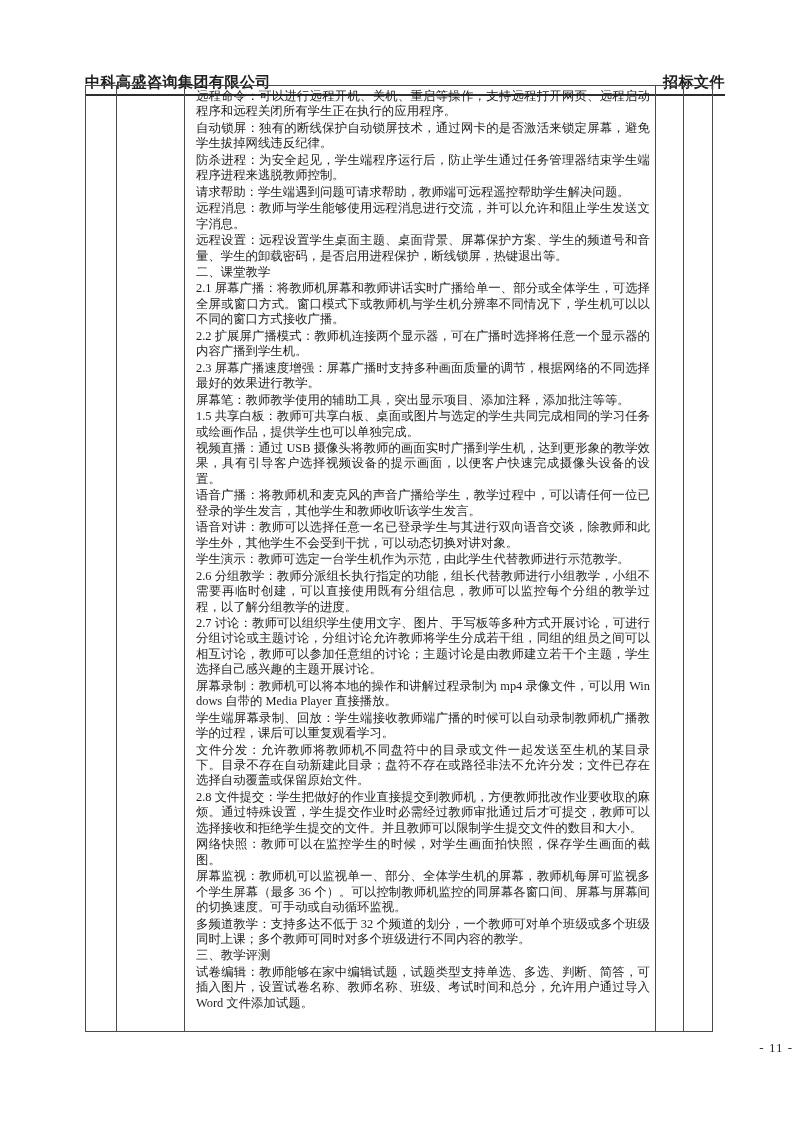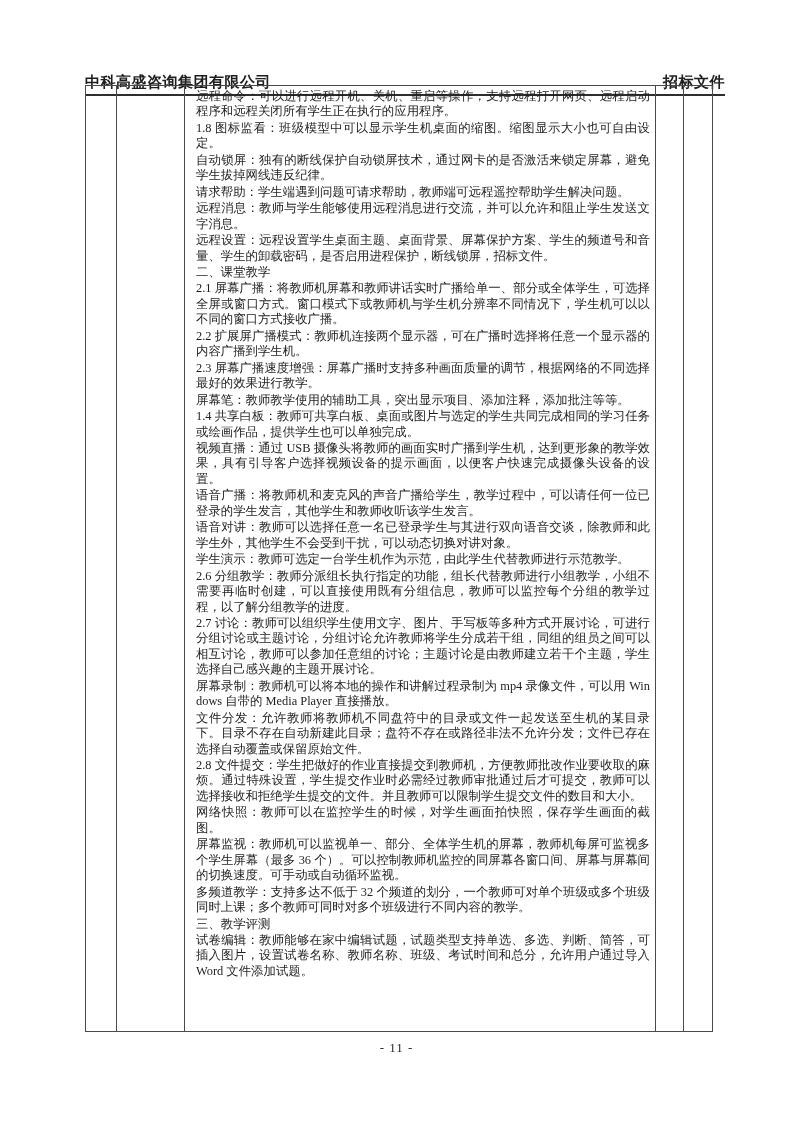--- a/index.html
+++ b/index.html
@@ -48,57 +48,58 @@
     font-size:12.4px;
     line-height:15.45px;
     text-align:justify;
     text-justify:inter-character;
     word-break:break-all;
     margin:1px;
   }
   .page-footer{
     position:absolute;
     left:0;top:1040px;width:793px;
-    text-align:center;
+    text-align:right;
     font-size:13px;
     letter-spacing:1px;
     color:#2a2a2a;
   }
 </style>
 </head>
 <body>
 
 <div class="page-header">
   <span>中科高盛咨询集团有限公司</span>
   <span>招标文件</span>
 </div>
 
 <div class="doc-table">
   <div class="cell c1"></div>
   <div class="cell c2"></div>
   <div class="cell c3">
     <p class="para">远程命令：可以进行远程开机、关机、重启等操作，支持远程打开网页、远程启动程序和远程关闭所有学生正在执行的应用程序。</p>
-    <p class="para">1.8 图标监看：班级模型中可以显示学生机桌面的缩图。缩图显示大小也可自由设定。</p>
     <p class="para">自动锁屏：独有的断线保护自动锁屏技术，通过网卡的是否激活来锁定屏幕，避免学生拔掉网线违反纪律。</p>
+    <p class="para">防杀进程：为安全起见，学生端程序运行后，防止学生通过任务管理器结束学生端程序进程来逃脱教师控制。</p>
     <p class="para">请求帮助：学生端遇到问题可请求帮助，教师端可远程遥控帮助学生解决问题。</p>
     <p class="para">远程消息：教师与学生能够使用远程消息进行交流，并可以允许和阻止学生发送文字消息。</p>
-    <p class="para">远程设置：远程设置学生桌面主题、桌面背景、屏幕保护方案、学生的频道号和音量、学生的卸载密码，是否启用进程保护，断线锁屏，招标文件。</p>
+    <p class="para">远程设置：远程设置学生桌面主题、桌面背景、屏幕保护方案、学生的频道号和音量、学生的卸载密码，是否启用进程保护，断线锁屏，热键退出等。</p>
     <p class="para">二、课堂教学</p>
     <p class="para">2.1 屏幕广播：将教师机屏幕和教师讲话实时广播给单一、部分或全体学生，可选择全屏或窗口方式。窗口模式下或教师机与学生机分辨率不同情况下，学生机可以以不同的窗口方式接收广播。</p>
     <p class="para">2.2 扩展屏广播模式：教师机连接两个显示器，可在广播时选择将任意一个显示器的内容广播到学生机。</p>
     <p class="para">2.3 屏幕广播速度增强：屏幕广播时支持多种画面质量的调节，根据网络的不同选择最好的效果进行教学。</p>
     <p class="para">屏幕笔：教师教学使用的辅助工具，突出显示项目、添加注释，添加批注等等。</p>
-    <p class="para">1.4 共享白板：教师可共享白板、桌面或图片与选定的学生共同完成相同的学习任务或绘画作品，提供学生也可以单独完成。</p>
+    <p class="para">1.5 共享白板：教师可共享白板、桌面或图片与选定的学生共同完成相同的学习任务或绘画作品，提供学生也可以单独完成。</p>
     <p class="para">视频直播：通过 USB 摄像头将教师的画面实时广播到学生机，达到更形象的教学效果，具有引导客户选择视频设备的提示画面，以便客户快速完成摄像头设备的设置。</p>
     <p class="para">语音广播：将教师机和麦克风的声音广播给学生，教学过程中，可以请任何一位已登录的学生发言，其他学生和教师收听该学生发言。</p>
     <p class="para">语音对讲：教师可以选择任意一名已登录学生与其进行双向语音交谈，除教师和此学生外，其他学生不会受到干扰，可以动态切换对讲对象。</p>
     <p class="para">学生演示：教师可选定一台学生机作为示范，由此学生代替教师进行示范教学。</p>
     <p class="para">2.6 分组教学：教师分派组长执行指定的功能，组长代替教师进行小组教学，小组不需要再临时创建，可以直接使用既有分组信息，教师可以监控每个分组的教学过程，以了解分组教学的进度。</p>
     <p class="para">2.7 讨论：教师可以组织学生使用文字、图片、手写板等多种方式开展讨论，可进行分组讨论或主题讨论，分组讨论允许教师将学生分成若干组，同组的组员之间可以相互讨论，教师可以参加任意组的讨论；主题讨论是由教师建立若干个主题，学生选择自己感兴趣的主题开展讨论。</p>
     <p class="para">屏幕录制：教师机可以将本地的操作和讲解过程录制为 mp4 录像文件，可以用 Windows 自带的 Media Player 直接播放。</p>
+    <p class="para">学生端屏幕录制、回放：学生端接收教师端广播的时候可以自动录制教师机广播教学的过程，课后可以重复观看学习。</p>
     <p class="para">文件分发：允许教师将教师机不同盘符中的目录或文件一起发送至生机的某目录下。目录不存在自动新建此目录；盘符不存在或路径非法不允许分发；文件已存在选择自动覆盖或保留原始文件。</p>
     <p class="para">2.8 文件提交：学生把做好的作业直接提交到教师机，方便教师批改作业要收取的麻烦。通过特殊设置，学生提交作业时必需经过教师审批通过后才可提交，教师可以选择接收和拒绝学生提交的文件。并且教师可以限制学生提交文件的数目和大小。</p>
     <p class="para">网络快照：教师可以在监控学生的时候，对学生画面拍快照，保存学生画面的截图。</p>
     <p class="para">屏幕监视：教师机可以监视单一、部分、全体学生机的屏幕，教师机每屏可监视多个学生屏幕（最多 36 个）。可以控制教师机监控的同屏幕各窗口间、屏幕与屏幕间的切换速度。可手动或自动循环监视。</p>
     <p class="para">多频道教学：支持多达不低于 32 个频道的划分，一个教师可对单个班级或多个班级同时上课；多个教师可同时对多个班级进行不同内容的教学。</p>
     <p class="para">三、教学评测</p>
     <p class="para">试卷编辑：教师能够在家中编辑试题，试题类型支持单选、多选、判断、简答，可插入图片，设置试卷名称、教师名称、班级、考试时间和总分，允许用户通过导入 Word 文件添加试题。</p>
 
   </div>
   <div class="cell c4"></div>

